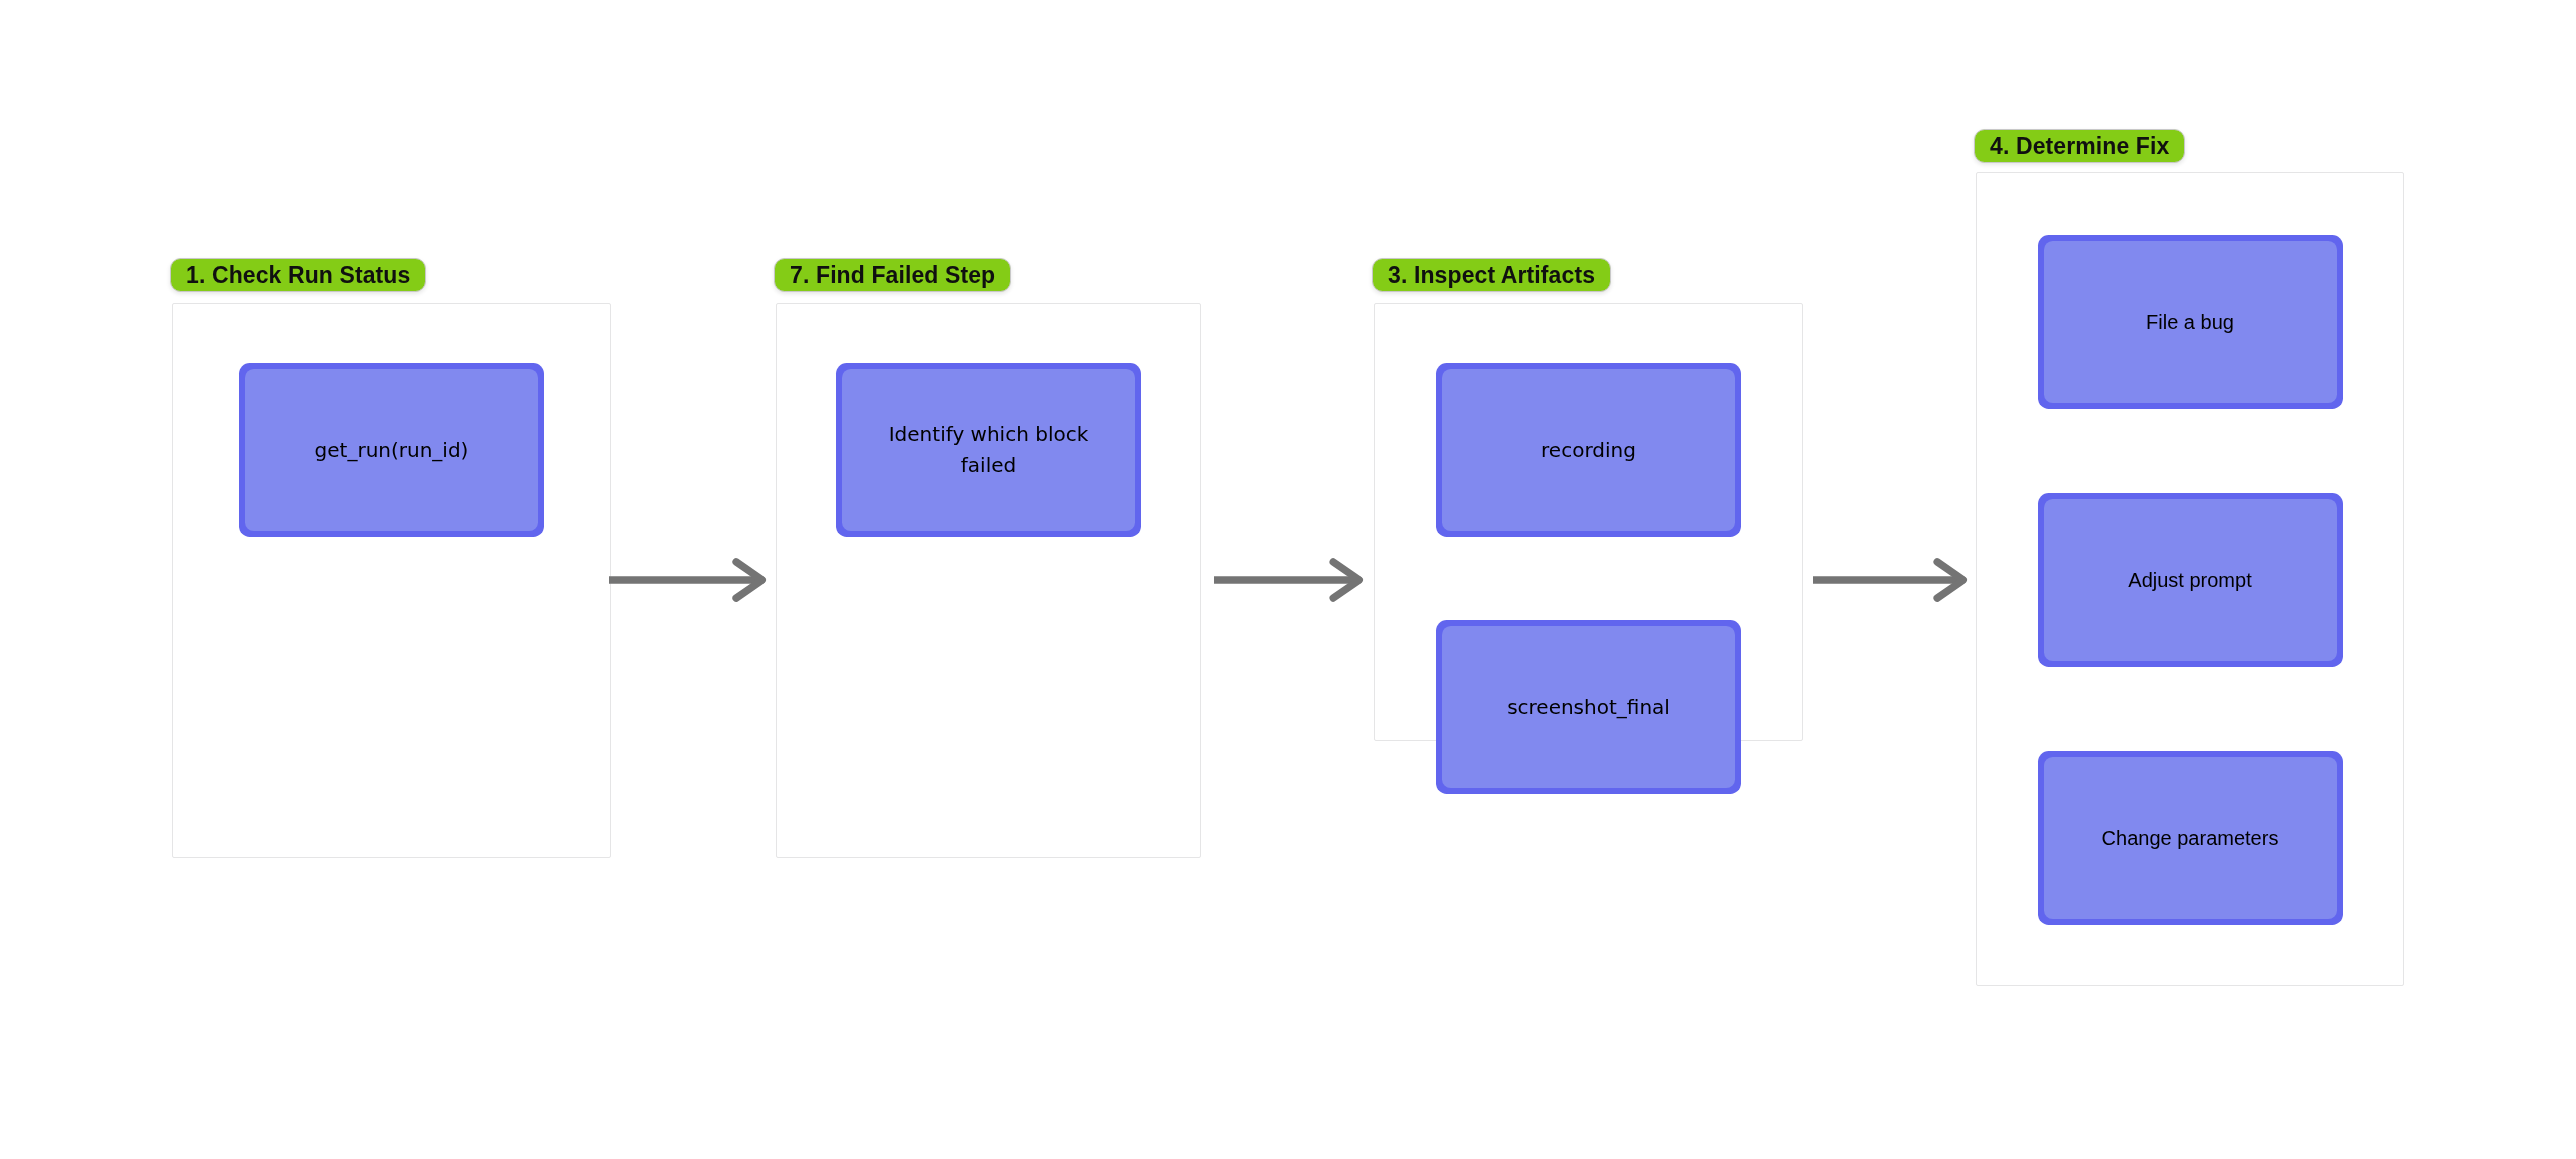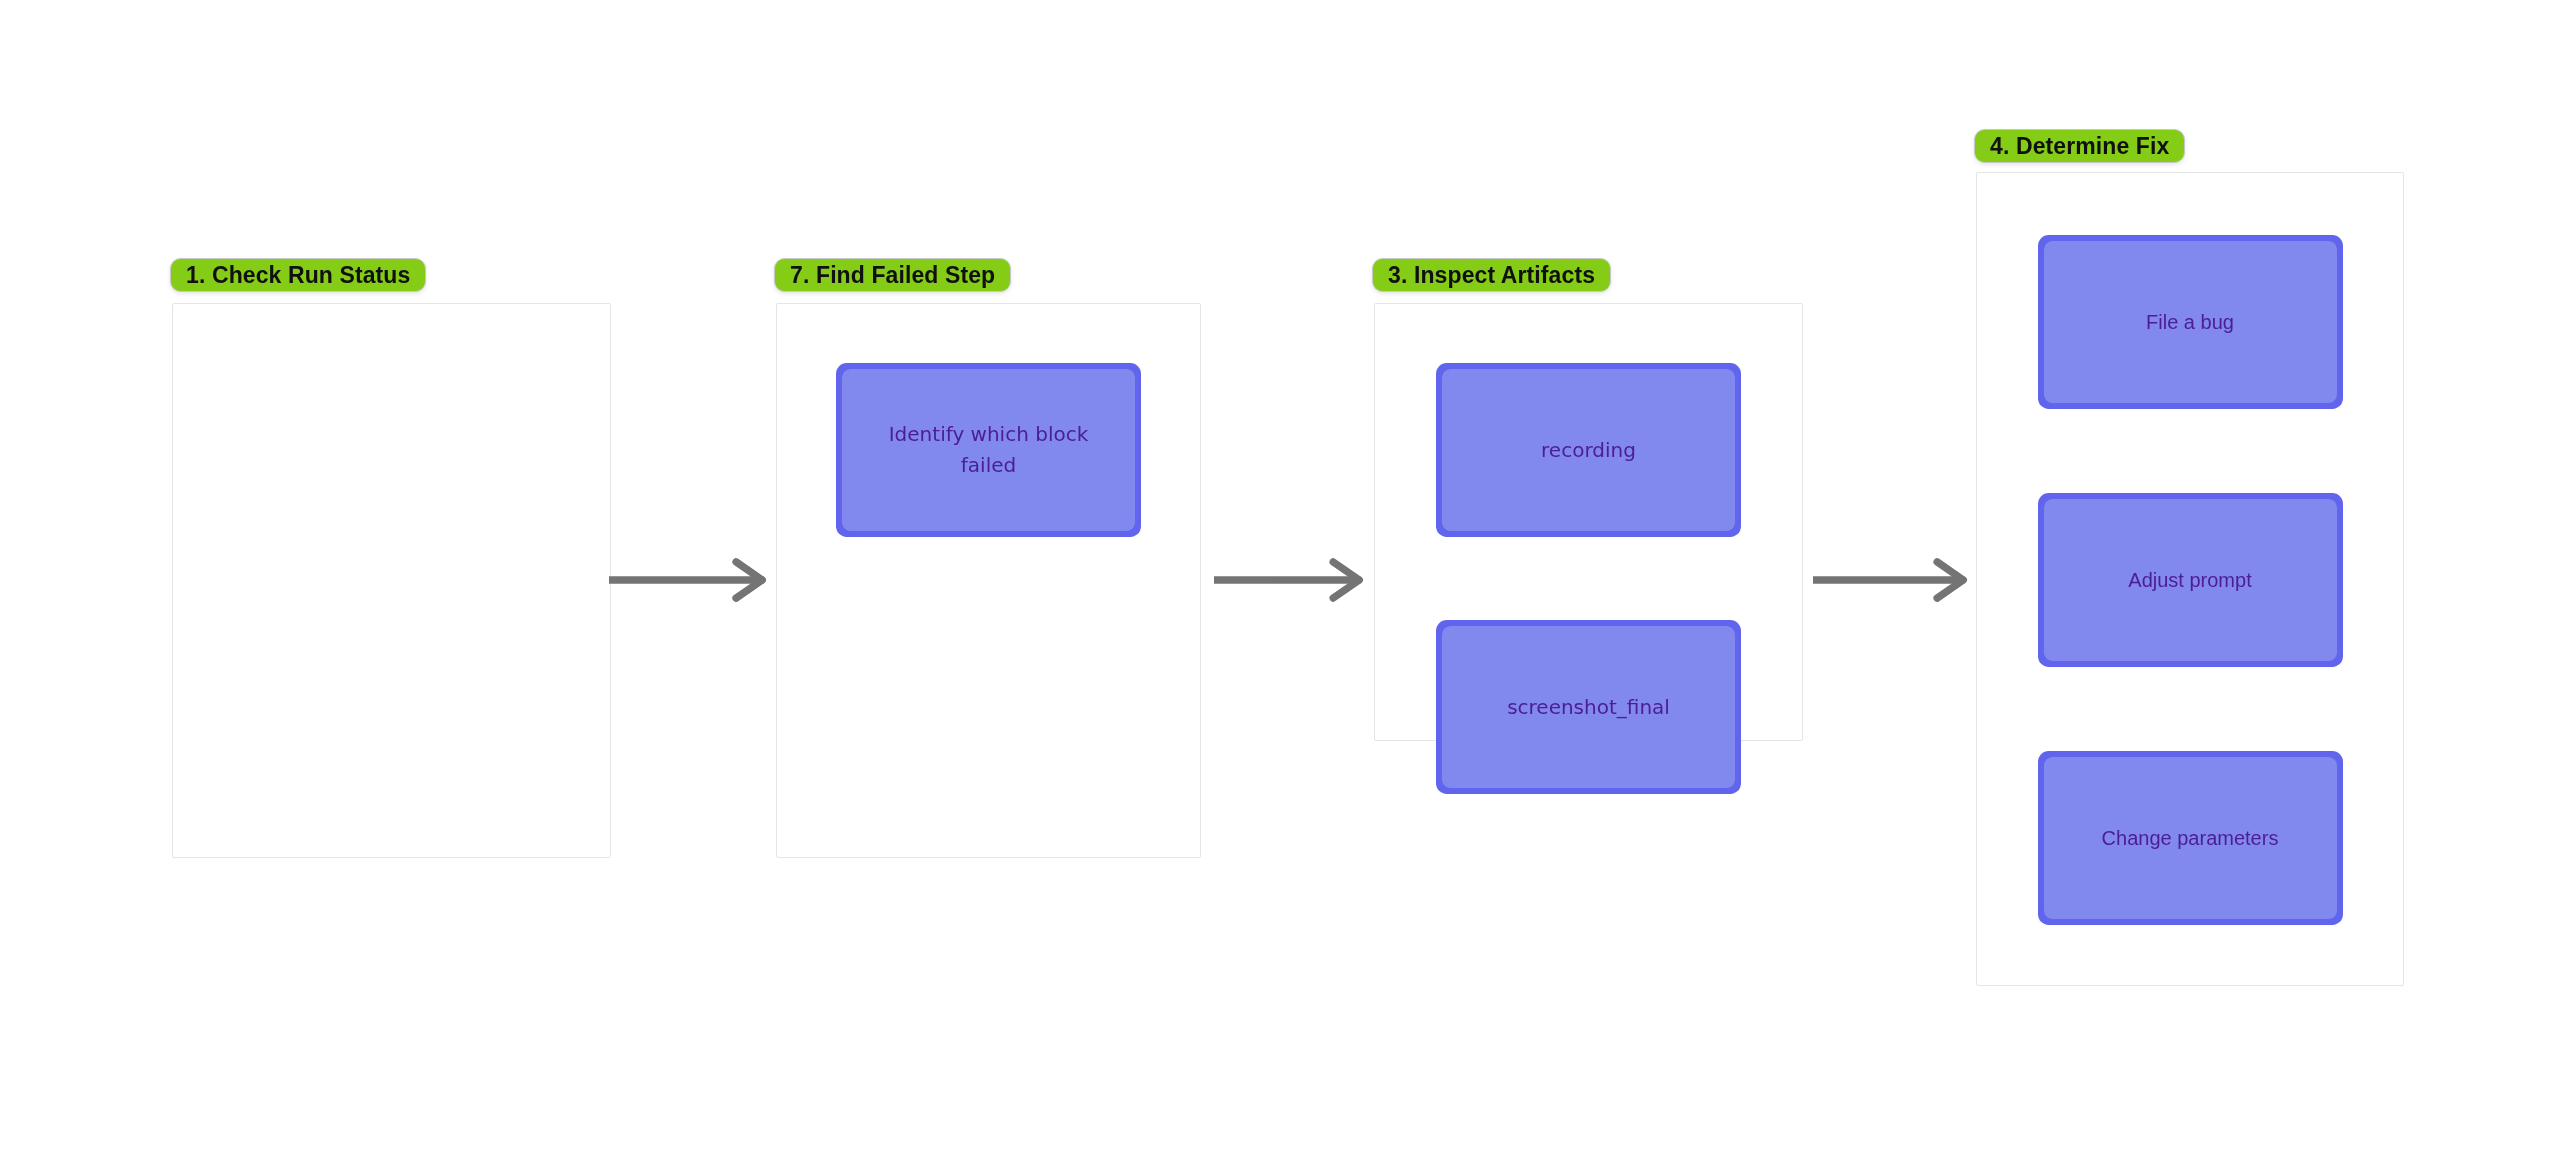--- a/index.html
+++ b/index.html
@@ -72,41 +72,46 @@
     border-radius: 8.7px;
     display: flex;
     align-items: center;
     justify-content: center;
     padding: 0 6.7px;
   }
   .node-text {
     display: block;
     white-space: pre-line;
     text-align: center;
-    color: #4c1d95;
+    color: #000000;
     font-size: 20px;
     line-height: 1.55;
     font-family: "DejaVu Sans", sans-serif;
   }
   .g4 .node-text { font-family: "Liberation Sans", sans-serif; }
 
   
   .arrow { position: absolute; top: 553px; height: 54px; }
   .a1 { left: 609px;  width: 158px; }
   .a2 { left: 1214px; width: 150px; }
   .a3 { left: 1813px; width: 155px; }
 </style>
 </head>
 <body>
 
 <div class="stage">
 
   <section class="group g1">
     <div class="pill">
       <span class="pill-text">1. Check Run Status</span>
+    </div>
+    <div class="node">
+      <div class="node-inner">
+        <span class="node-text">get_run(run_id)</span>
+      </div>
     </div>
   </section>
 
   <section class="group g2">
     <div class="pill">
       <span class="pill-text">7. Find Failed Step</span>
     </div>
     <div class="node">
       <div class="node-inner">
         <span class="node-text">Identify which block

